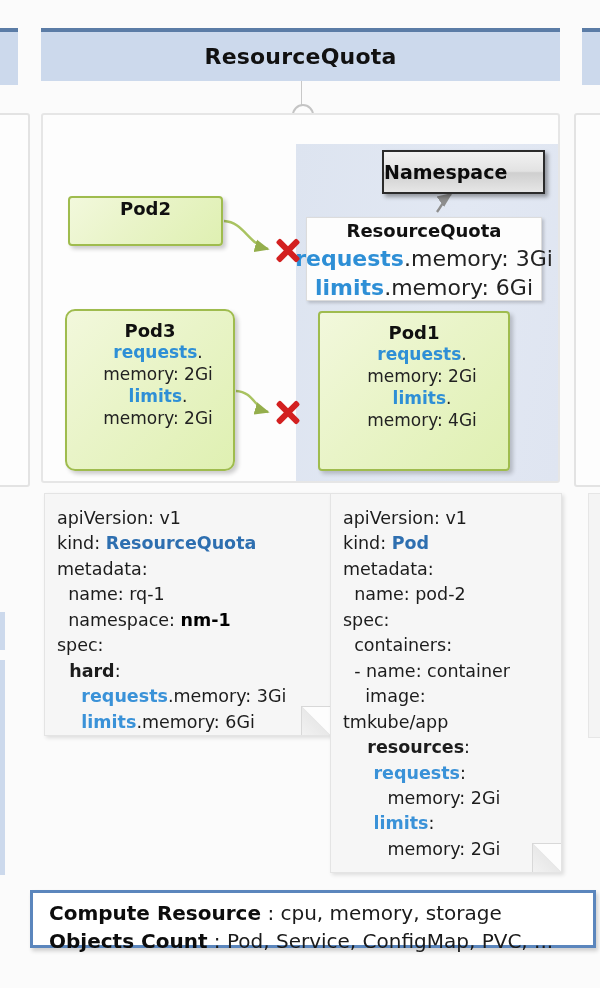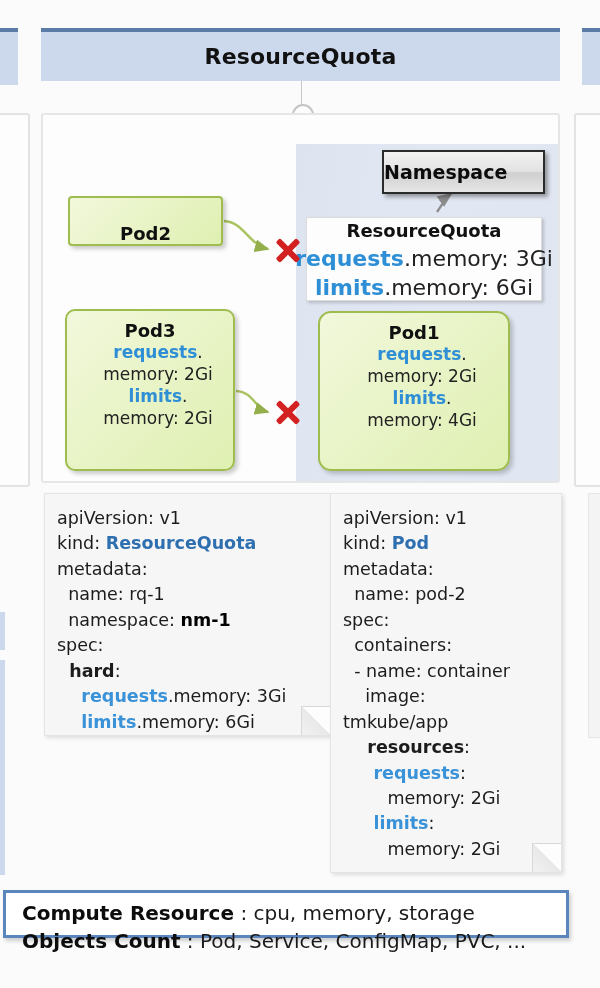--- a/index.html
+++ b/index.html
@@ -88,23 +88,23 @@
     background:linear-gradient(135deg,#f2f8dc 0%,#e9f4c8 45%,#dff0b2 100%);
     border:2px solid #9fbc4e;border-radius:4px;
     box-shadow:3px 3px 4px rgba(0,0,0,.20);
     box-sizing:border-box;
     text-align:center;
   }
   .pod .pod-title{font-size:18px;font-weight:bold;color:#101010;}
   .pod .pod-line{font-size:17px;color:#222;line-height:1.30;padding-left:16px;}
 
   #pod2{left:68px;top:196px;width:155px;height:50px;
-        display:flex;align-items:flex-end;justify-content:center;}
+        display:flex;align-items:flex-start;justify-content:center;}
   #pod3{left:65px;top:309px;width:170px;height:162px;padding-top:9px;border-radius:10px;}
-  #pod1{left:318px;top:311px;width:192px;height:160px;padding-top:9px;border-radius:13px;}
+  #pod1{left:318px;top:311px;width:192px;height:160px;padding-top:9px;}
 
   .kw{color:#2e8fd6;font-weight:bold;}
 
   
   .arrow-svg{position:absolute;left:0;top:0;width:600px;height:988px;pointer-events:none;}
 
   .xmark{position:absolute;width:34px;height:34px;}
   .xmark::before,.xmark::after{
     content:"";position:absolute;left:50%;top:3px;
     width:6px;height:29px;background:#d32020;border-radius:2px;
@@ -131,21 +131,21 @@
     background:linear-gradient(225deg,#fdfdfd 0%,#fdfdfd 48%,#e8e8e8 50%,#f2f2f2 100%);
     border-left:1px solid #d8d8d8;border-top:1px solid #d8d8d8;
   }
   .b{font-weight:bold;}
   .red{color:#000000;font-weight:bold;}
   .blue-b{color:#2e6fb0;font-weight:bold;}
   .blue-l{color:#3a92d8;font-weight:bold;}
 
   
   .summary{
-    position:absolute;left:3px;top:890px;width:566px;height:48px;
+    position:absolute;left:30px;top:890px;width:566px;height:58px;
     background:#ffffff;border:3px solid #5b86bd;
     box-shadow:2px 3px 4px rgba(0,0,0,.18);
     box-sizing:border-box;
     padding:6px 0 0 16px;
   }
   .summary .srow{font-size:20px;color:#1a1a1a;line-height:1.42;white-space:nowrap;}
   .summary .skey{font-weight:bold;color:#0d0d0d;}
 </style>
 </head>
 <body>

